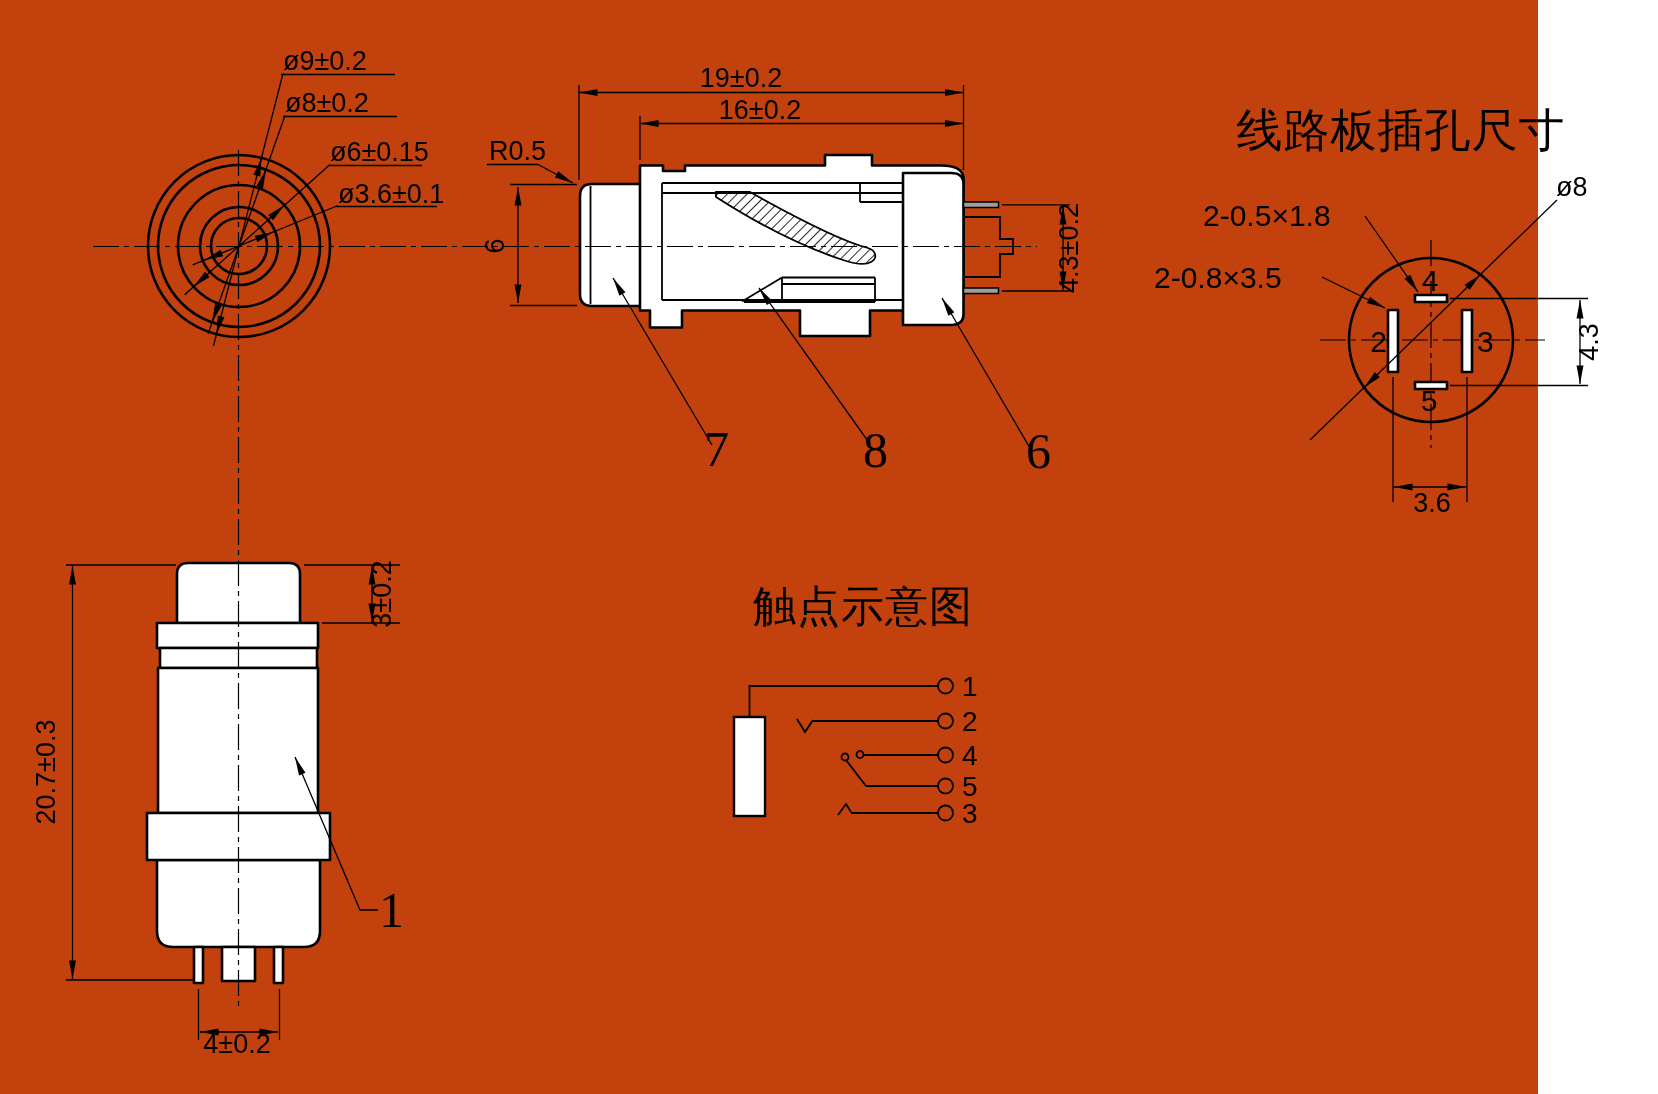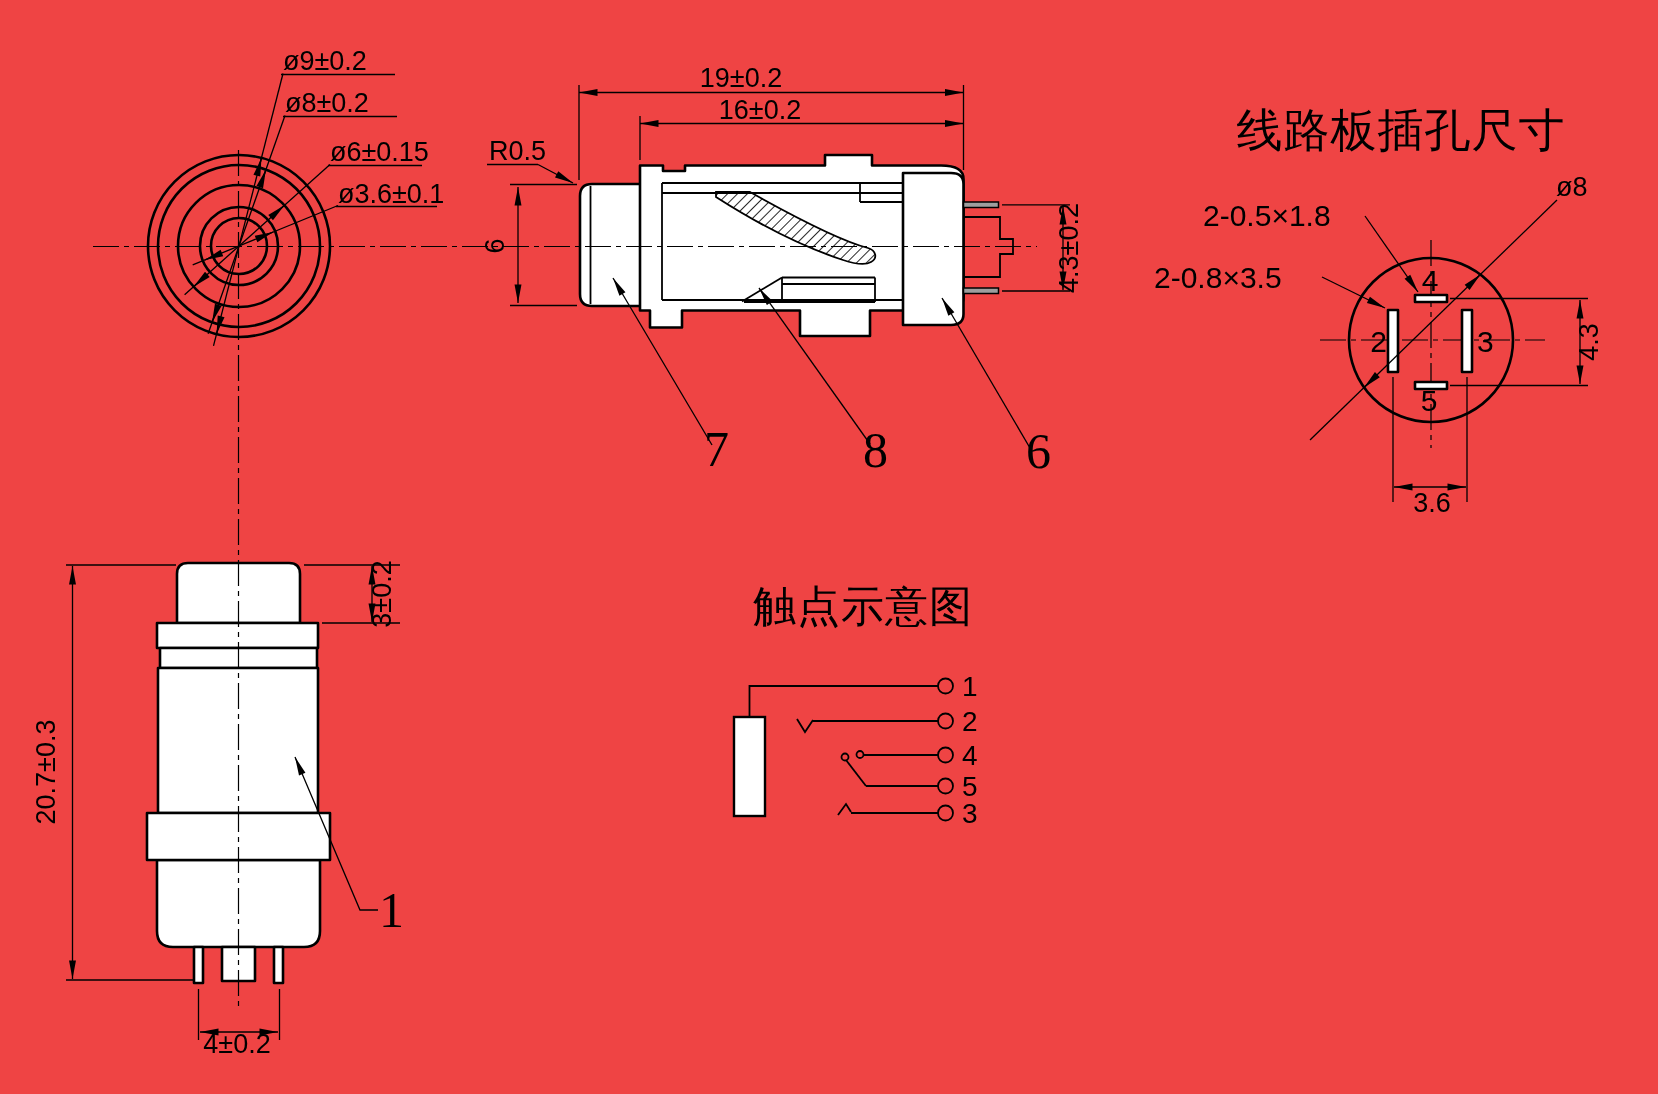--- a/index.html
+++ b/index.html
@@ -1,16 +1,16 @@
 <!DOCTYPE html>
 <html><head>
 <meta charset="utf-8">
 <style>
   html,body{margin:0;padding:0;background:#ffffff;}
-  .page{width:1658px;height:1094px;background:#ef4444;position:relative;}
+  .page{width:1538px;height:1094px;background:#c2410c;position:relative;}
   svg{display:block;}
   .g{stroke:#000;stroke-width:2.6;fill:none;stroke-linejoin:round;stroke-linecap:round;}
   .gf{stroke:#000;stroke-width:2.6;fill:#fff;stroke-linejoin:round;}
   .t{stroke:#000;stroke-width:1.3;fill:none;}
   .t2{stroke:#000;stroke-width:1.8;fill:none;}
   .cl{stroke:#000;stroke-width:1.2;fill:none;stroke-dasharray:26 5 5 5;}
   .dt{font-family:"Liberation Sans",sans-serif;font-size:27px;fill:#000;}
   .dt30{font-family:"Liberation Sans",sans-serif;font-size:30px;fill:#000;}
   .cjk{font-family:"Liberation Sans",sans-serif;font-size:46px;fill:#000;letter-spacing:1px;}
   .cjk2{font-family:"Liberation Sans",sans-serif;font-size:43px;fill:#000;letter-spacing:1px;}

